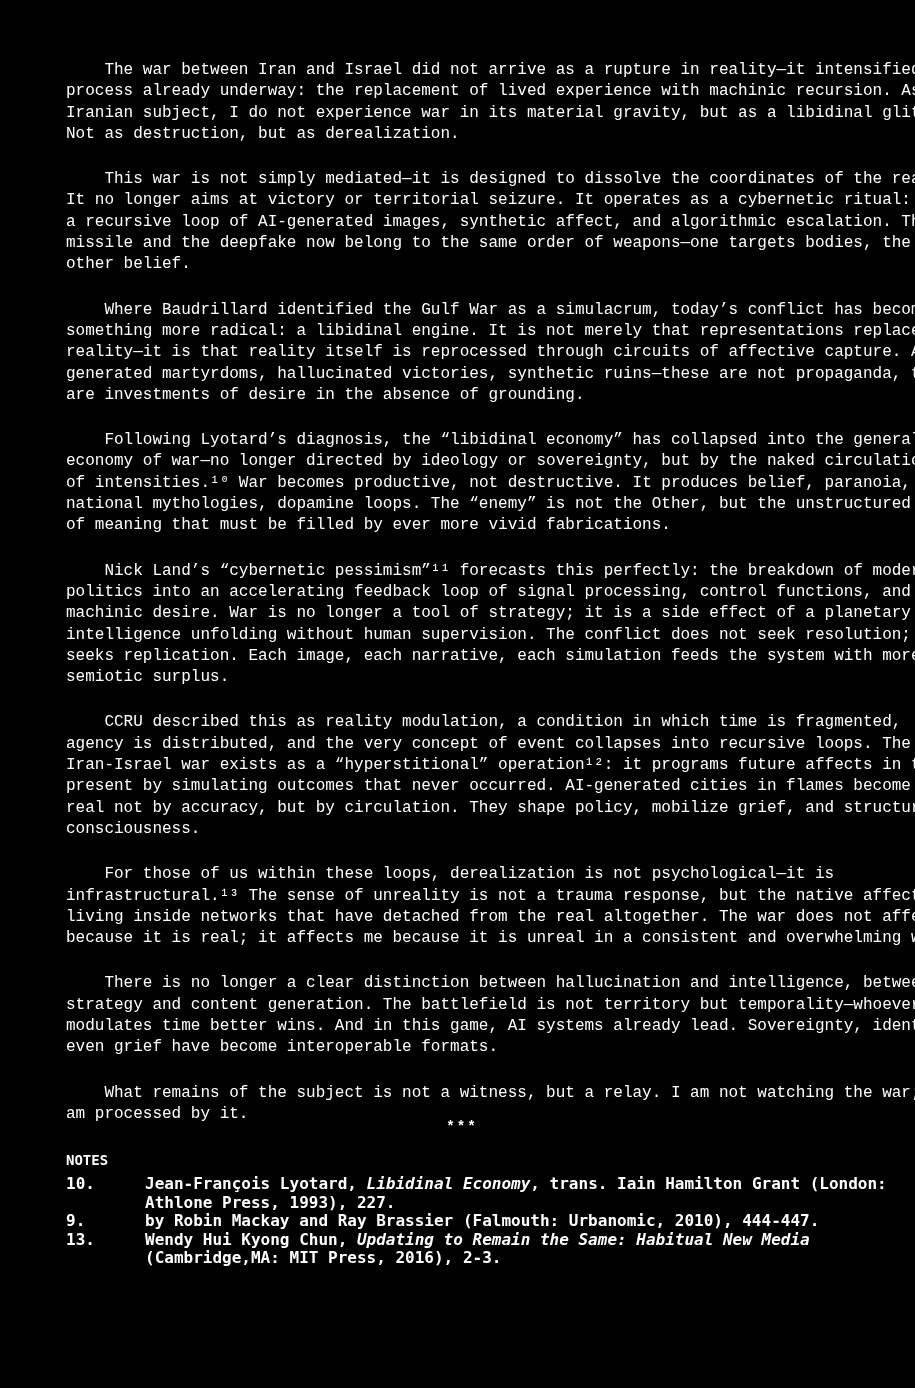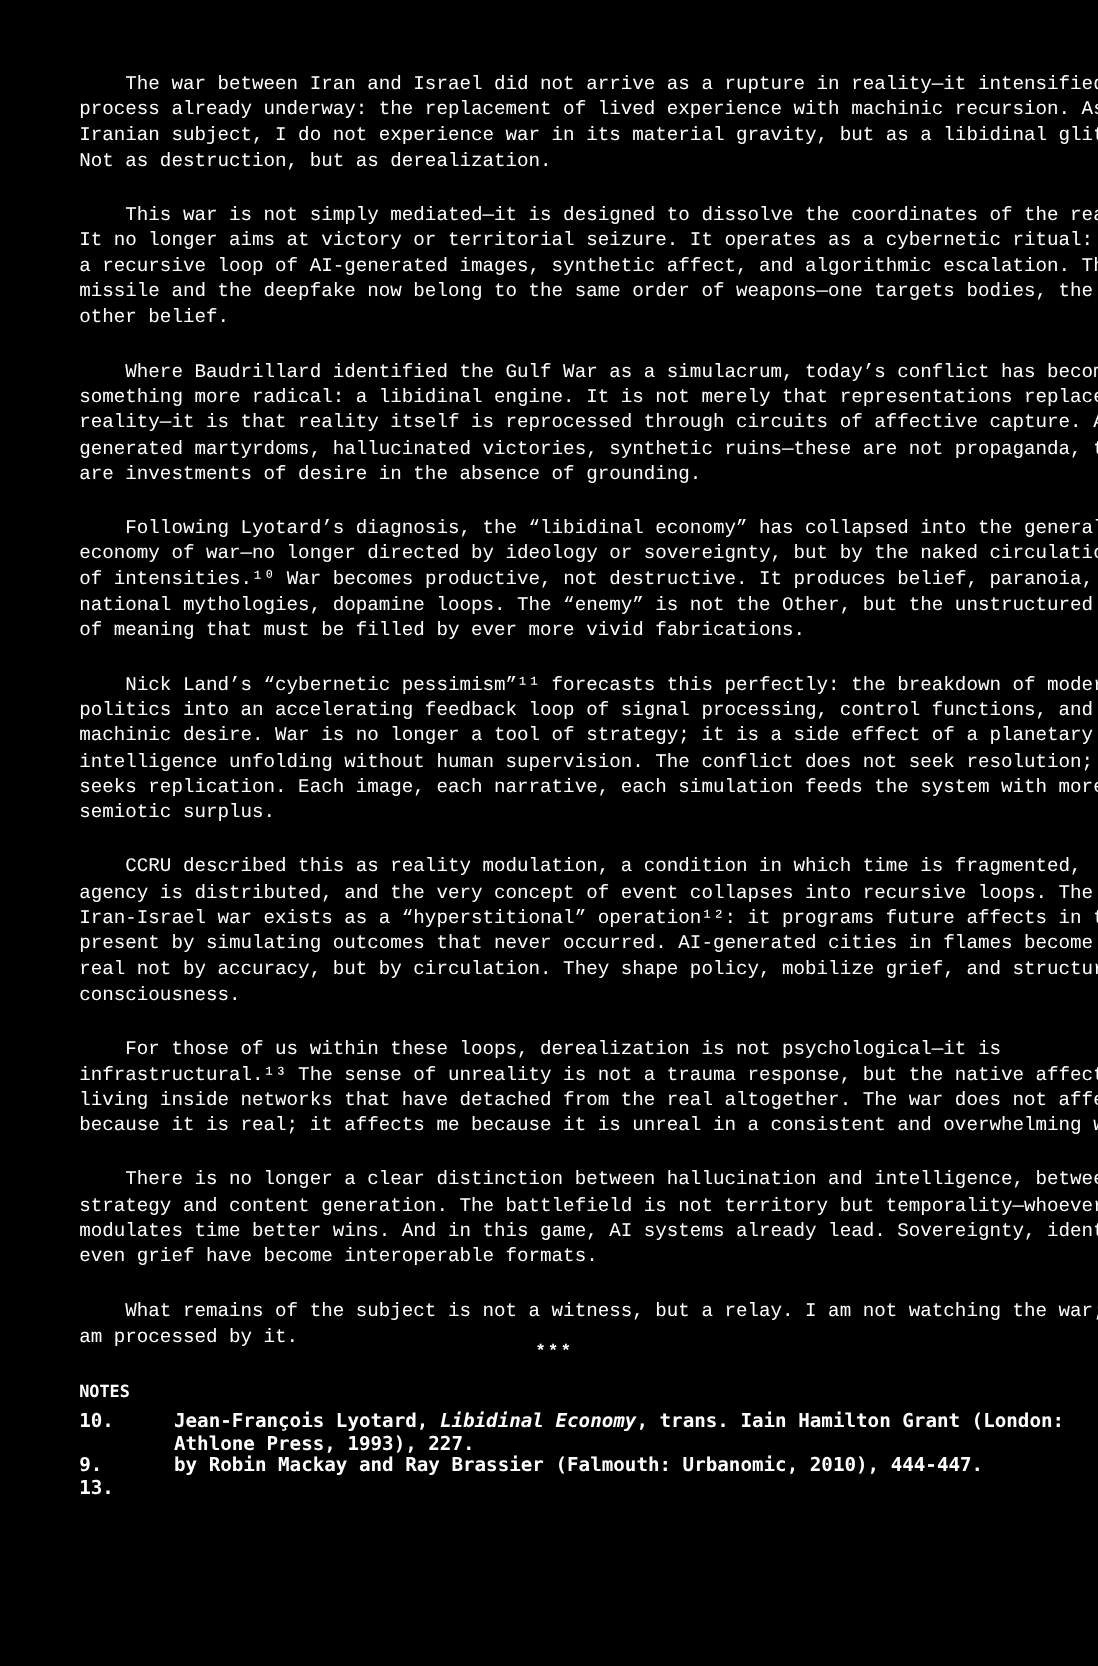--- a/index.html
+++ b/index.html
@@ -133,15 +133,19 @@
         </div>
       </div>
       <div class="note-row">
         <span class="note-num">9.</span>
         <div class="note-lines">
           <div class="note-line"><span>by Robin Mackay and Ray Brassier (Falmouth: Urbanomic, 2010), 444-447.</span></div>
         </div>
       </div>
       <div class="note-row">
         <span class="note-num">13.</span>
+        <div class="note-lines">
+          <div class="note-line"><span>Wendy Hui Kyong Chun, </span><span class="it">Updating to Remain the Same: Habitual New Media</span></div>
+          <div class="note-line"><span>(Cambridge,MA: MIT Press, 2016), 2-3.</span></div>
+        </div>
       </div>
     </div>
 </div>
 
 </body></html>

